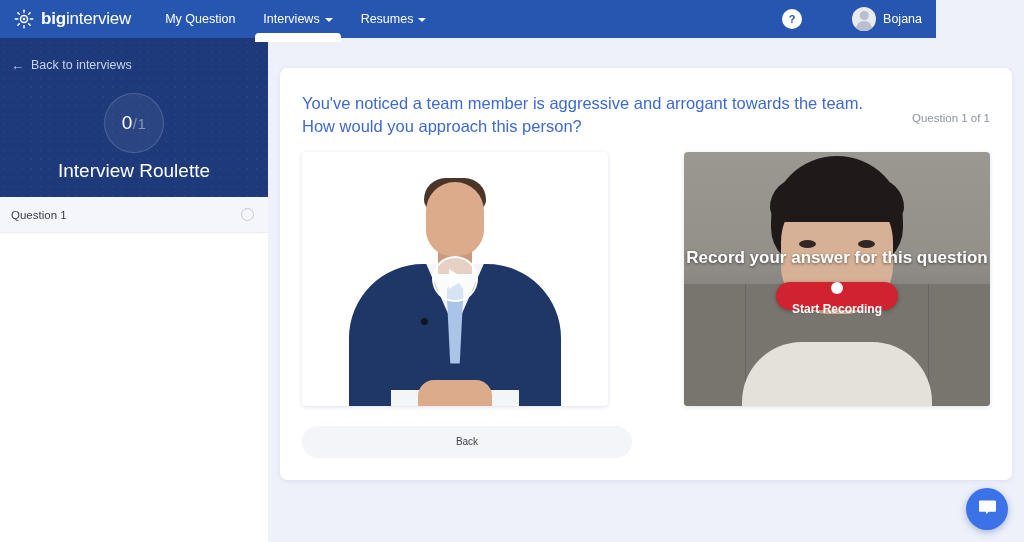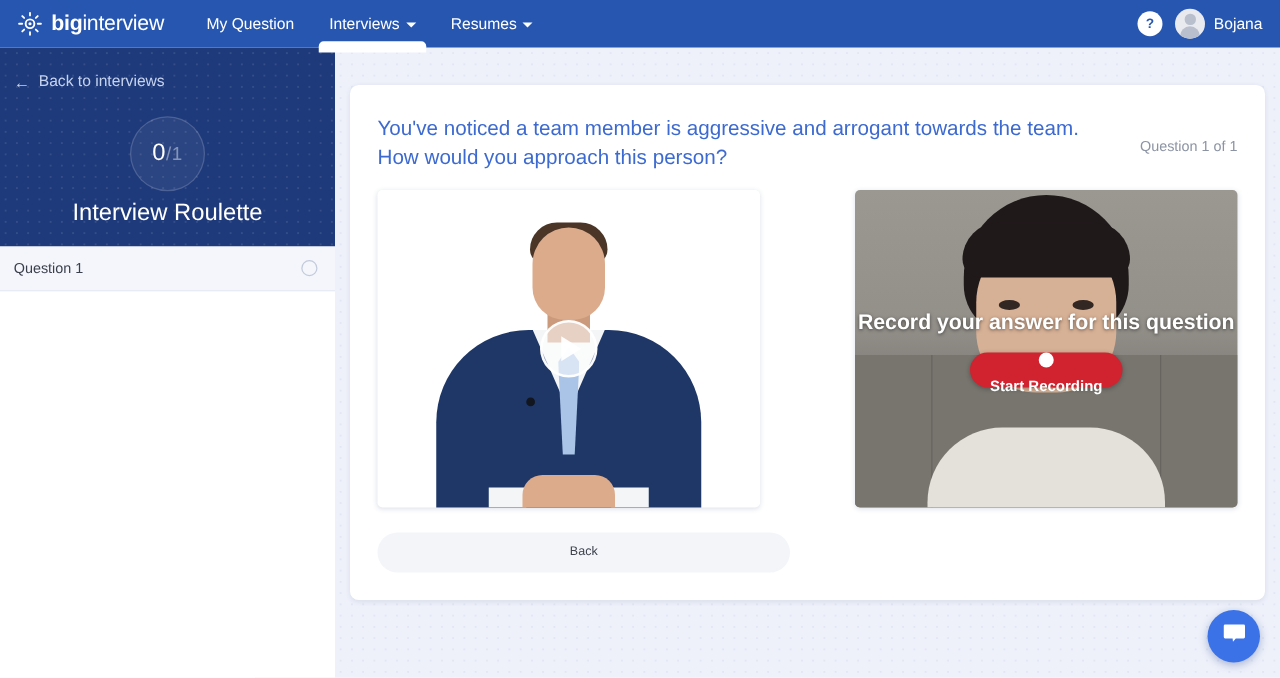--- a/index.html
+++ b/index.html
@@ -6,21 +6,21 @@
   html, body {
     width: 1024px; height: 542px;
     font-family: "Liberation Sans", sans-serif;
     overflow: hidden;
     background: #eef1fa;
   }
 
   
   .topbar {
     position: absolute; top: 0; left: 0;
-    width: 1024px; height: 38px;
+    width: 936px; height: 38px;
     background: #2756b0;
     display: flex; align-items: center;
     z-index: 30;
   }
   .logo { display: flex; align-items: center; margin-left: 14px; gap: 7px; }
   .logo-icon { width: 20px; height: 20px; display: block; }
   .logo-text { font-size: 17px; color: #ffffff; letter-spacing: -0.2px; }
   .logo-text b { font-weight: bold; }
   .logo-text span { font-weight: normal; }
 
@@ -49,21 +49,21 @@
     margin-left: auto; display: flex; align-items: center;
     gap: 10px; margin-right: 14px;
   }
   .help-btn {
     width: 20px; height: 20px; border-radius: 50%;
     background: #ffffff; color: #2756b0;
     font-size: 11px; font-weight: bold;
     display: flex; align-items: center; justify-content: center;
     cursor: pointer;
   }
-  .user { display: flex; align-items: center; gap: 7px; cursor: pointer; }
+  .user { display: flex; align-items: center; gap: 7px; cursor: pointer; margin-left: 40px; }
   .avatar {
     width: 24px; height: 24px; border-radius: 50%;
     background: #e8eaef; overflow: hidden; position: relative;
   }
   .avatar::before {
     content: ""; position: absolute;
     left: 50%; top: 4px; transform: translateX(-50%);
     width: 8.5px; height: 8.5px; border-radius: 50%;
     background: #b9bfcd;
   }

